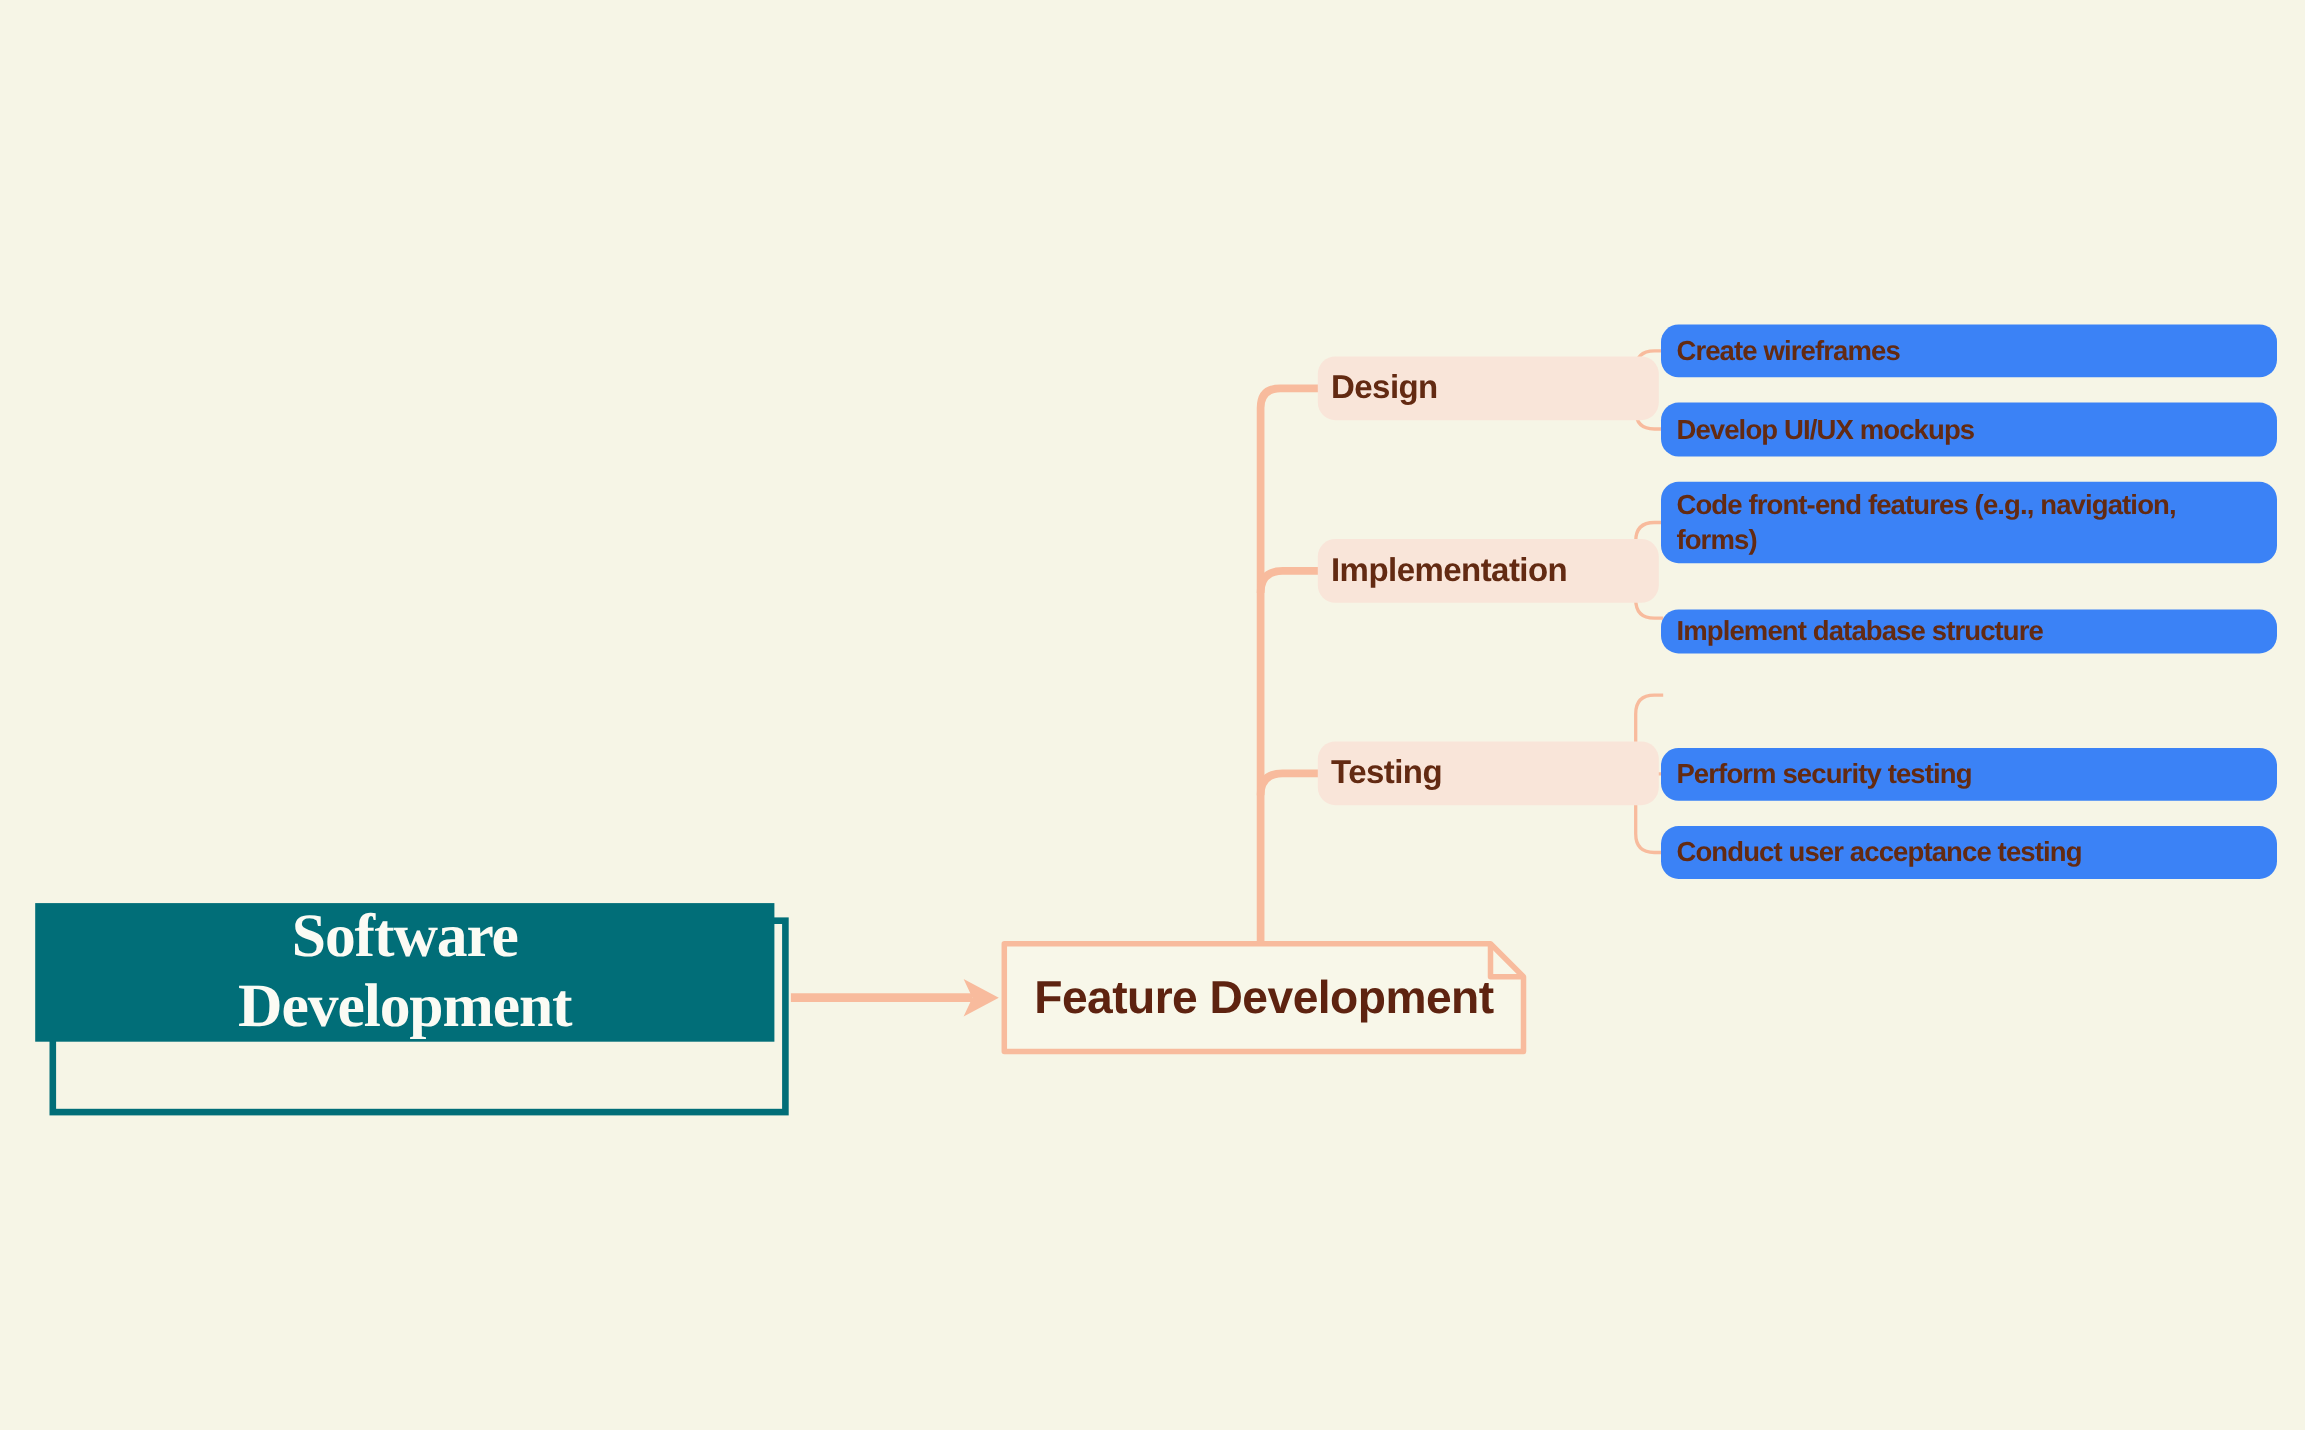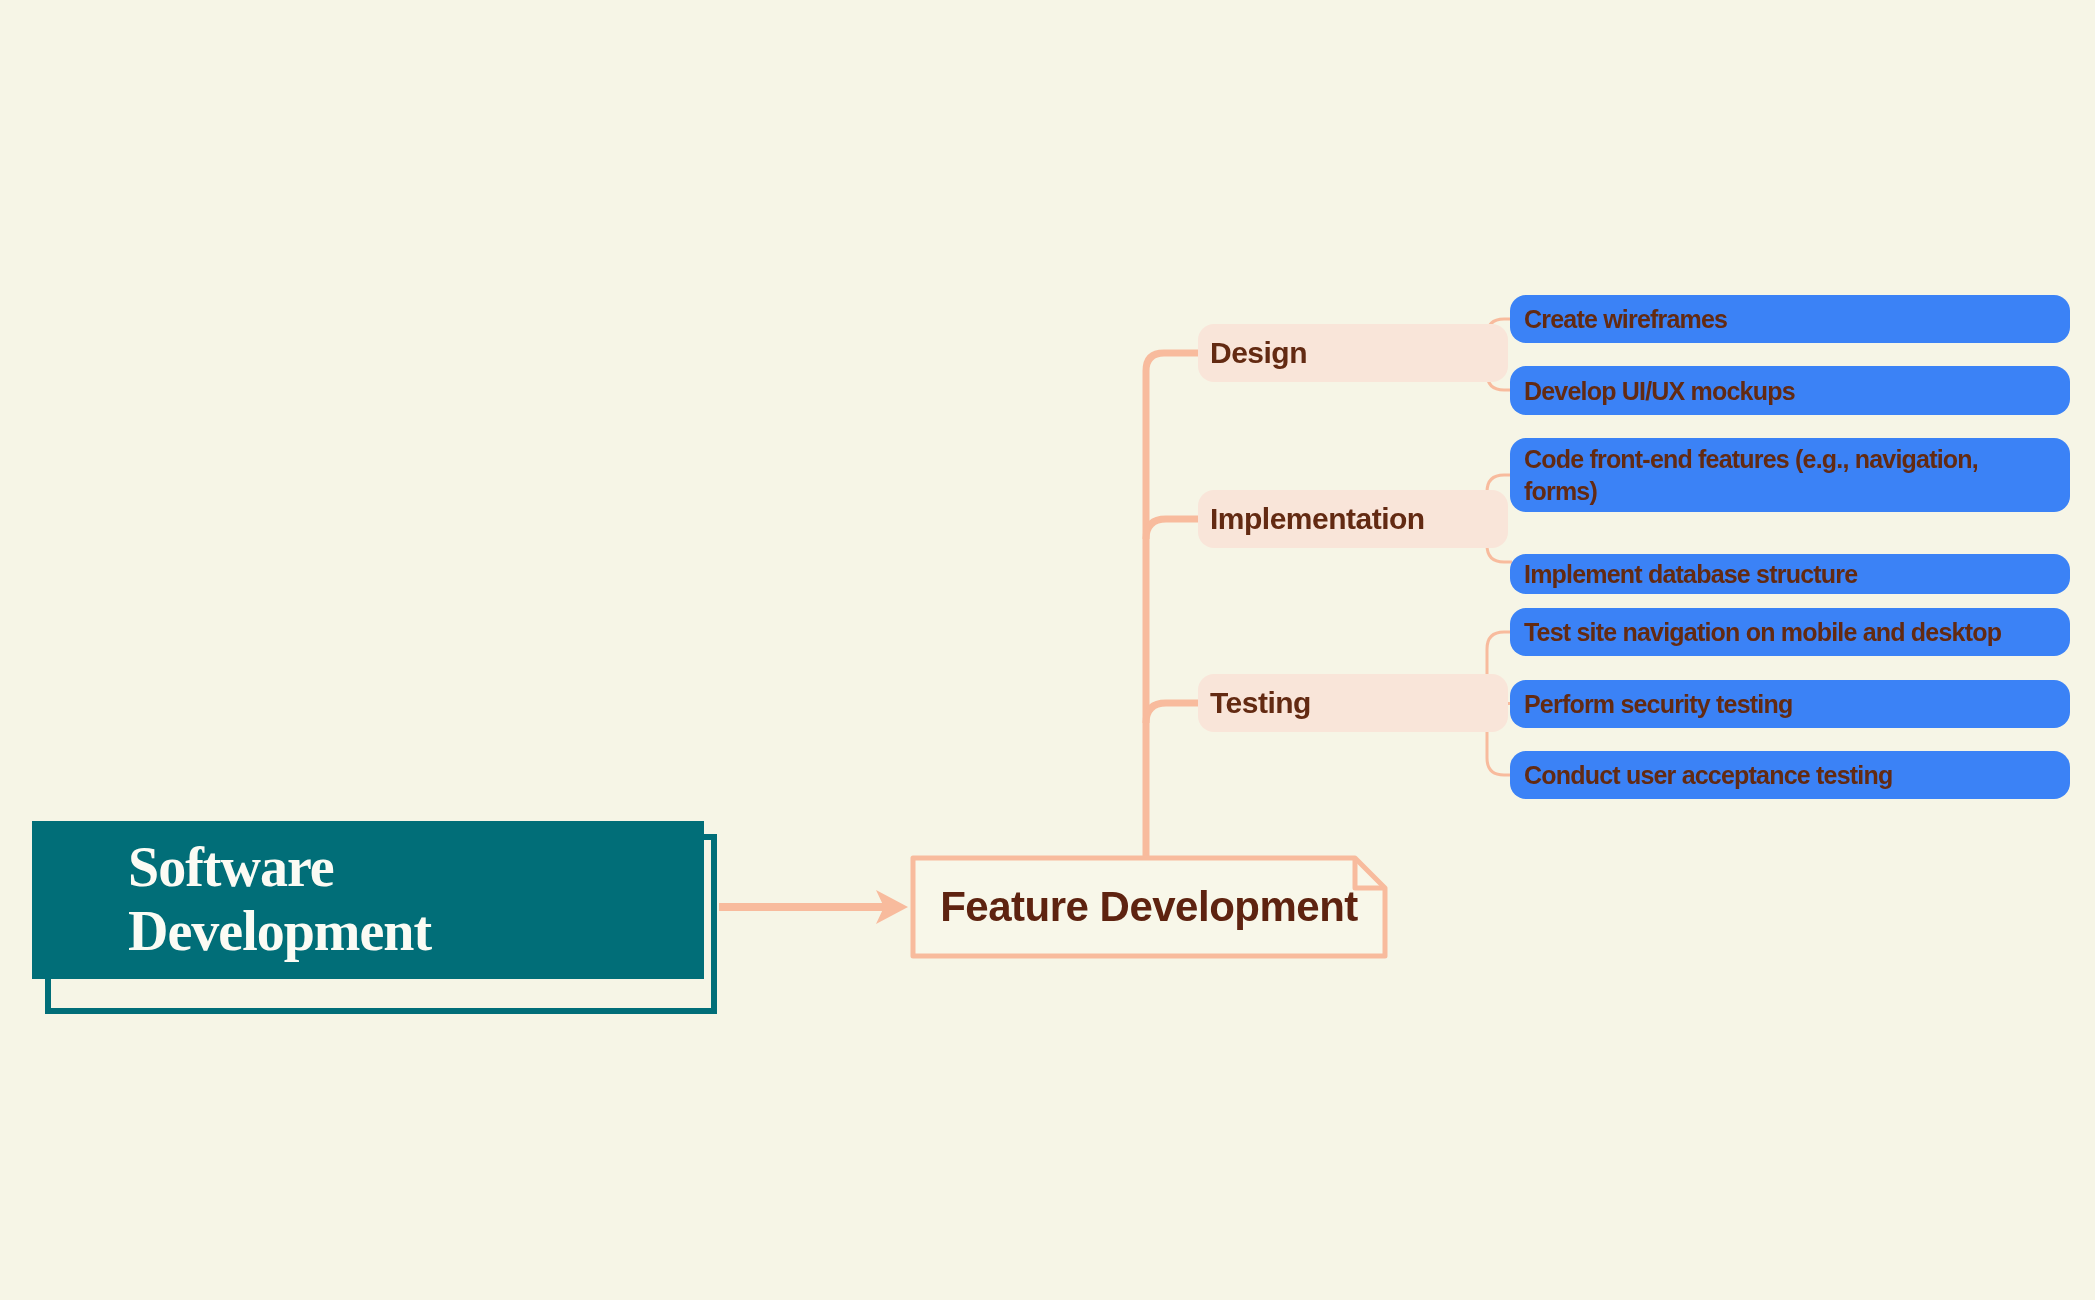--- a/index.html
+++ b/index.html
@@ -22,24 +22,24 @@
   
   .root-frame {
     position: absolute; left: 45px; top: 834px;
     width: 672px; height: 180px;
     box-sizing: border-box;
     border: 6px solid #016e78;
     background: transparent;
   }
   .root-box {
     position: absolute; left: 32px; top: 821px;
-    width: 672px; height: 158px;
+    width: 672px; height: 126px;
     background: #016e78;
     display: flex; align-items: center; justify-content: center;
-    text-align: left;
+    text-align: center;
   }
   .root-box .label {
     font-family: "Liberation Serif", serif;
     font-weight: 700;
     font-size: 56px;
     line-height: 1.14;
     letter-spacing: -1px;
     color: #fbfbf4;
     max-width: 480px;
   }
@@ -142,23 +142,20 @@
   <div class="leaf" style="top:366px;height:49px">
     <span>Develop UI/UX mockups</span>
   </div>
   <div class="leaf" style="top:438px;height:74px">
     <span>Code front-end features (e.g., navigation,
 forms)</span>
   </div>
   <div class="leaf" style="top:554px;height:40px">
     <span>Implement database structure</span>
   </div>
-  <div class="leaf" style="top:608px;height:48px">
-    <span>Test site navigation on mobile and desktop</span>
-  </div>
   <div class="leaf" style="top:680px;height:48px">
     <span>Perform security testing</span>
   </div>
   <div class="leaf" style="top:751px;height:48px">
     <span>Conduct user acceptance testing</span>
   </div>
 
 </div>
 
 </body></html>

